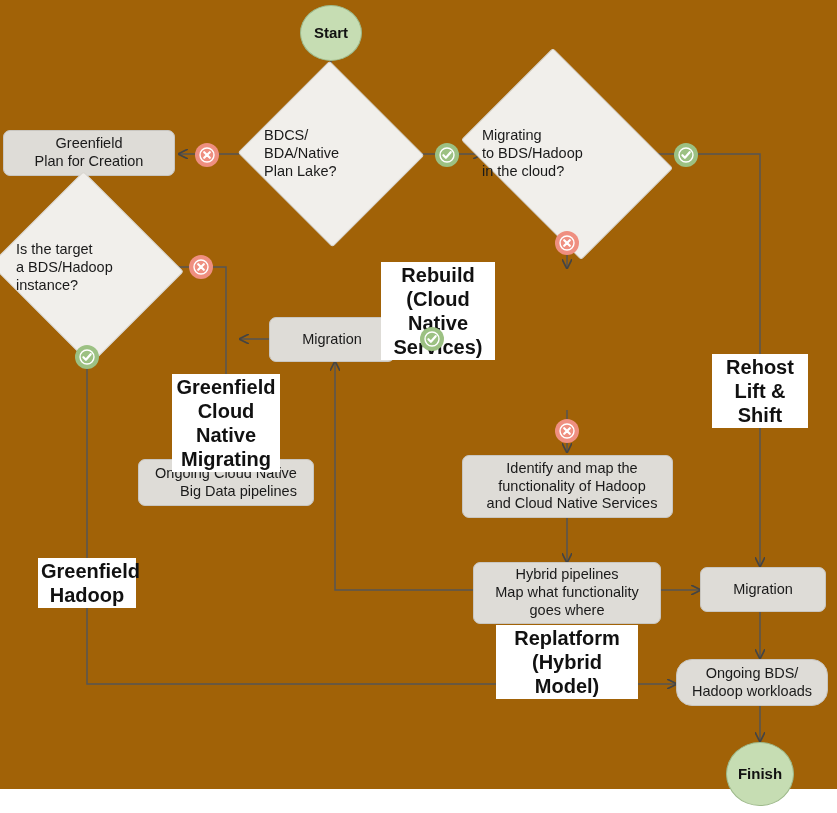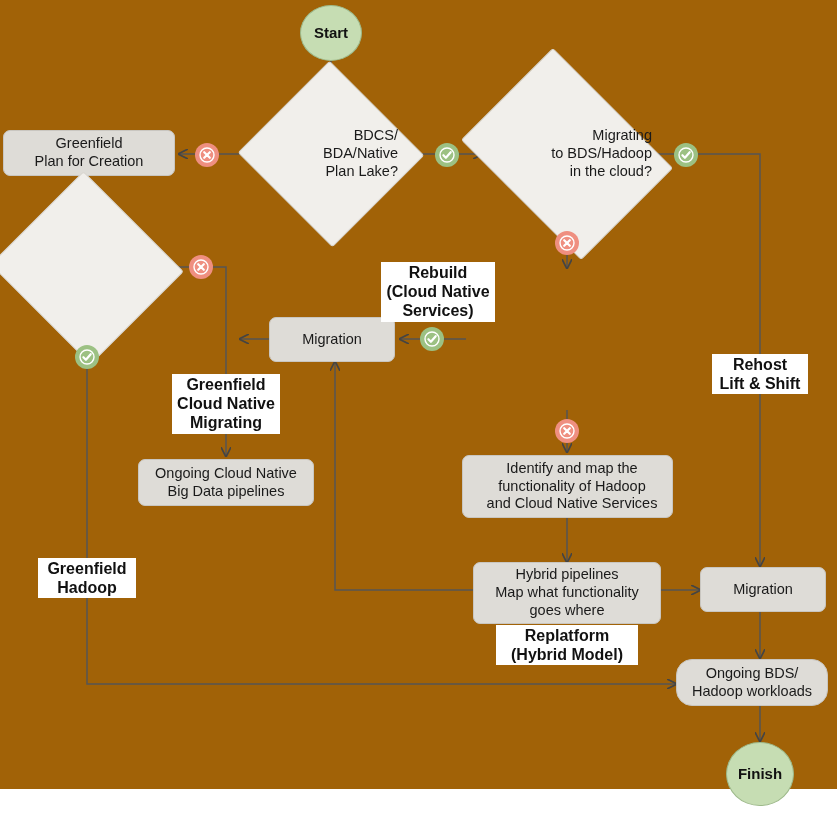--- a/index.html
+++ b/index.html
@@ -42,28 +42,28 @@
   .decision{display:flex;align-items:center;justify-content:center;}
   .decision .dia{
     position:absolute;left:0;top:0;width:100%;height:100%;
     background:#f1efeb;
     border:1px solid #d8d5cf;
     transform:rotate(45deg);
     box-sizing:border-box;
     border-radius:3px;
   }
   .decision .dtxt{
-    position:relative;z-index:2;text-align:right;
+    position:relative;z-index:2;text-align:left;
     font-size:14.5px;line-height:1.22;color:#1a1a1a;width:100%;
   }
 
   
   .pathlabel{
     position:absolute;
-    font-weight:bold;font-size:16px;line-height:1.2;
+    font-weight:bold;font-size:20px;line-height:1.2;
     text-align:center;color:#111;
     background:#ffffff;
     padding:1px 3px;
     box-sizing:border-box;
   }
 
   
   .badge{
     position:absolute;width:24px;height:24px;border-radius:50%;
     display:flex;align-items:center;justify-content:center;
@@ -144,28 +144,33 @@
 
   <div class="node process" style="left:3px;top:130px;width:172px;height:46px;">
     <span>
       <span>Greenfield</span><br>
       <span>Plan for Creation</span>
     </span>
   </div>
 
   <div class="node decision" style="left:16px;top:202px;width:142px;height:132px;">
     <span class="dia"></span>
+    <span class="dtxt">
+      <span>Is the target</span><br>
+      <span>a BDS/Hadoop</span><br>
+      <span>instance?</span>
+    </span>
   </div>
 
 
   <div class="node process" style="left:269px;top:317px;width:126px;height:45px;">
     <span>Migration</span>
   </div>
 
-  <div class="node process" style="left:138px;top:459px;width:176px;height:47px;">
+  <div class="node process" style="left:138px;top:459px;width:176px;height:47px;text-align:right;">
     <span>
       <span>Ongoing Cloud Native</span><br>
       <span>Big Data pipelines</span>
     </span>
   </div>
 
   <div class="node process" style="left:462px;top:455px;width:211px;height:63px;padding-left:16px;">
     <span>
       <span>Identify and map the</span><br>
       <span>functionality of Hadoop</span><br>

